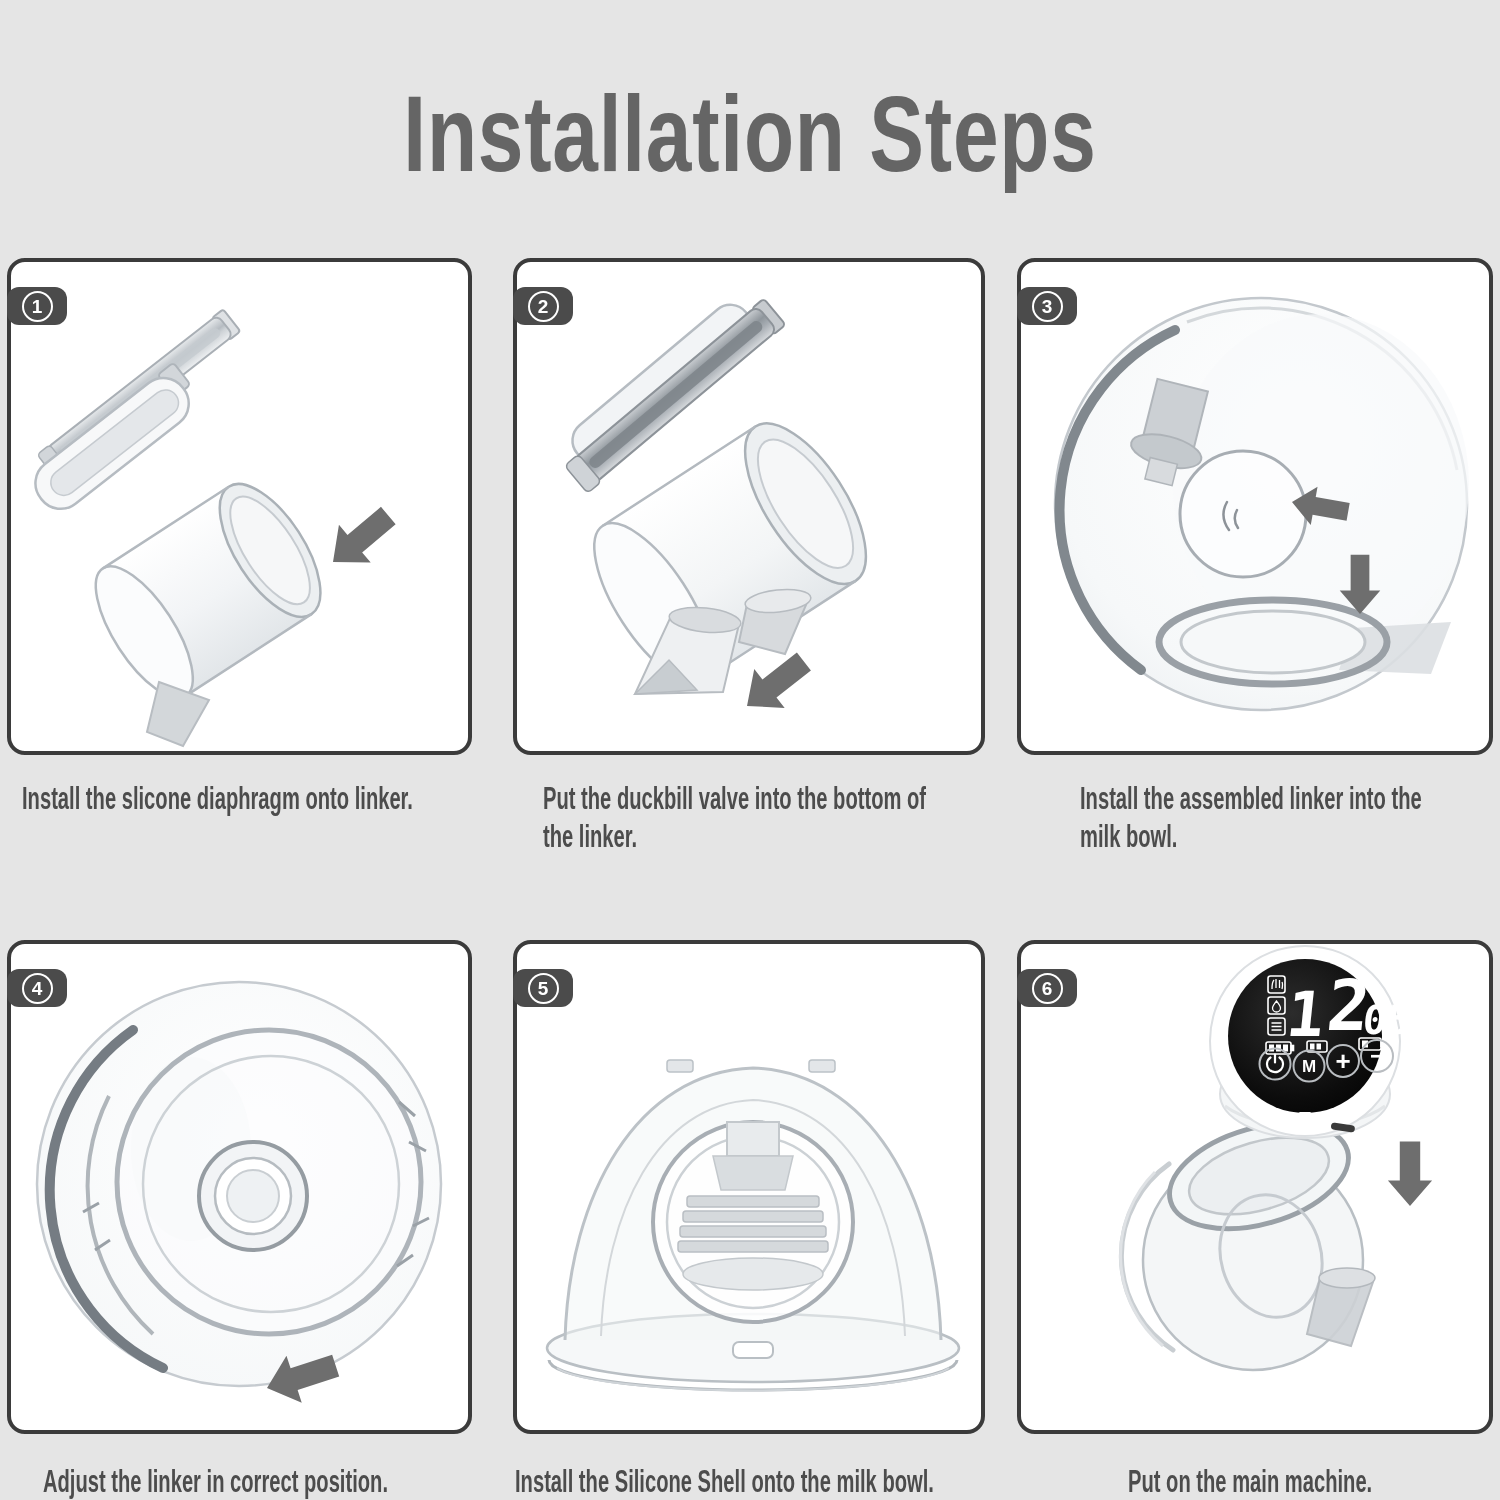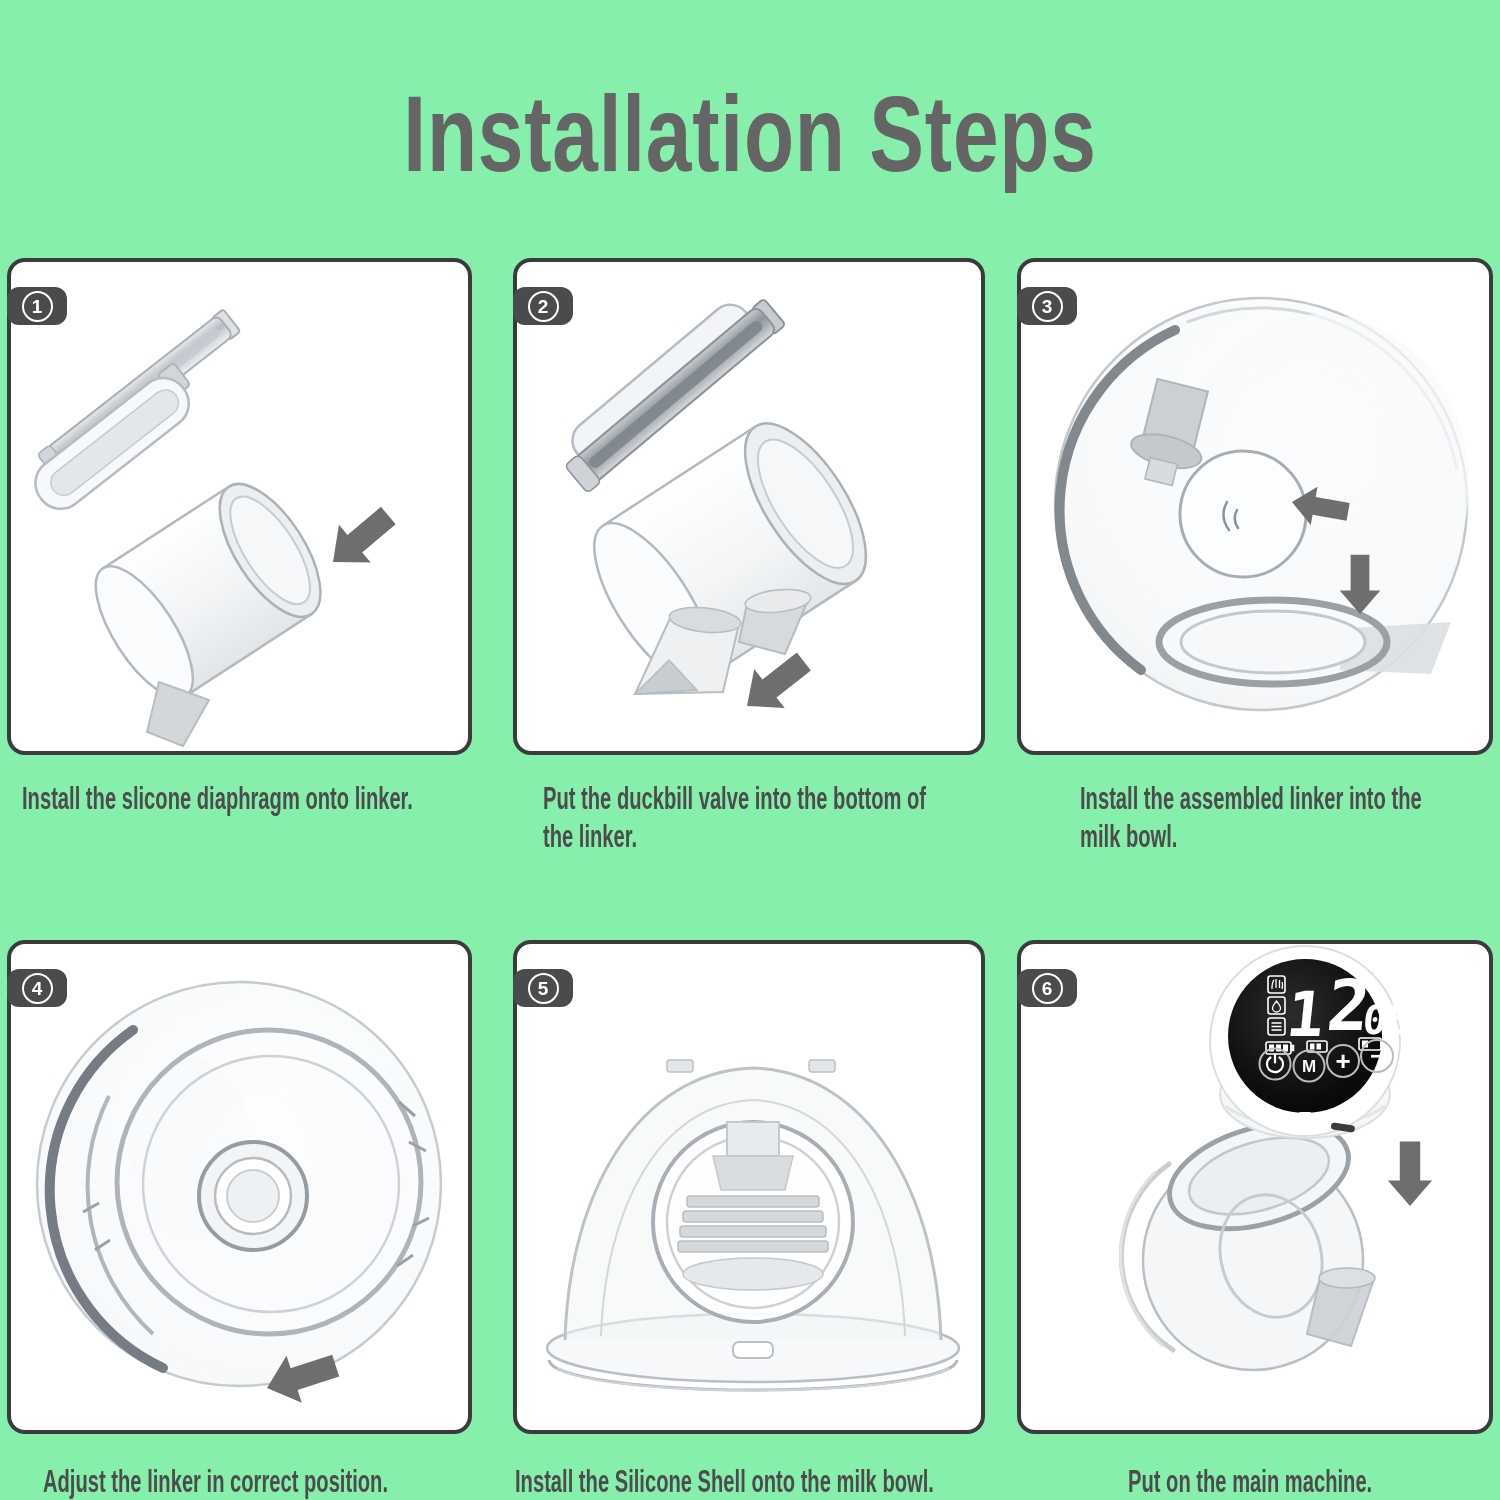--- a/index.html
+++ b/index.html
@@ -1,16 +1,16 @@
 <!DOCTYPE html>
 <html><head>
 <meta charset="utf-8">
 <style>
   html,body{margin:0;padding:0;background:#fff;}
-  #stage{position:relative;width:1500px;height:1500px;background:#86efac;overflow:hidden;
+  #stage{position:relative;width:1500px;height:1500px;background:#e5e5e5;overflow:hidden;
          font-family:"Liberation Sans",sans-serif;}
   .title{position:absolute;top:80px;left:0;width:1500px;text-align:center;
          font-size:108px;font-weight:bold;color:#656565;letter-spacing:1px;
          transform:scaleX(0.76);transform-origin:50% 0;line-height:1;}
   .panel{position:absolute;background:#fff;border:4px solid #3b3b3b;border-radius:18px;
          box-sizing:border-box;}
   #p1{left:7px;top:258px;width:465px;height:497px;}
   #p2{left:513px;top:258px;width:472px;height:497px;}
   #p3{left:1017px;top:258px;width:476px;height:497px;}
   #p4{left:7px;top:940px;width:465px;height:494px;}

